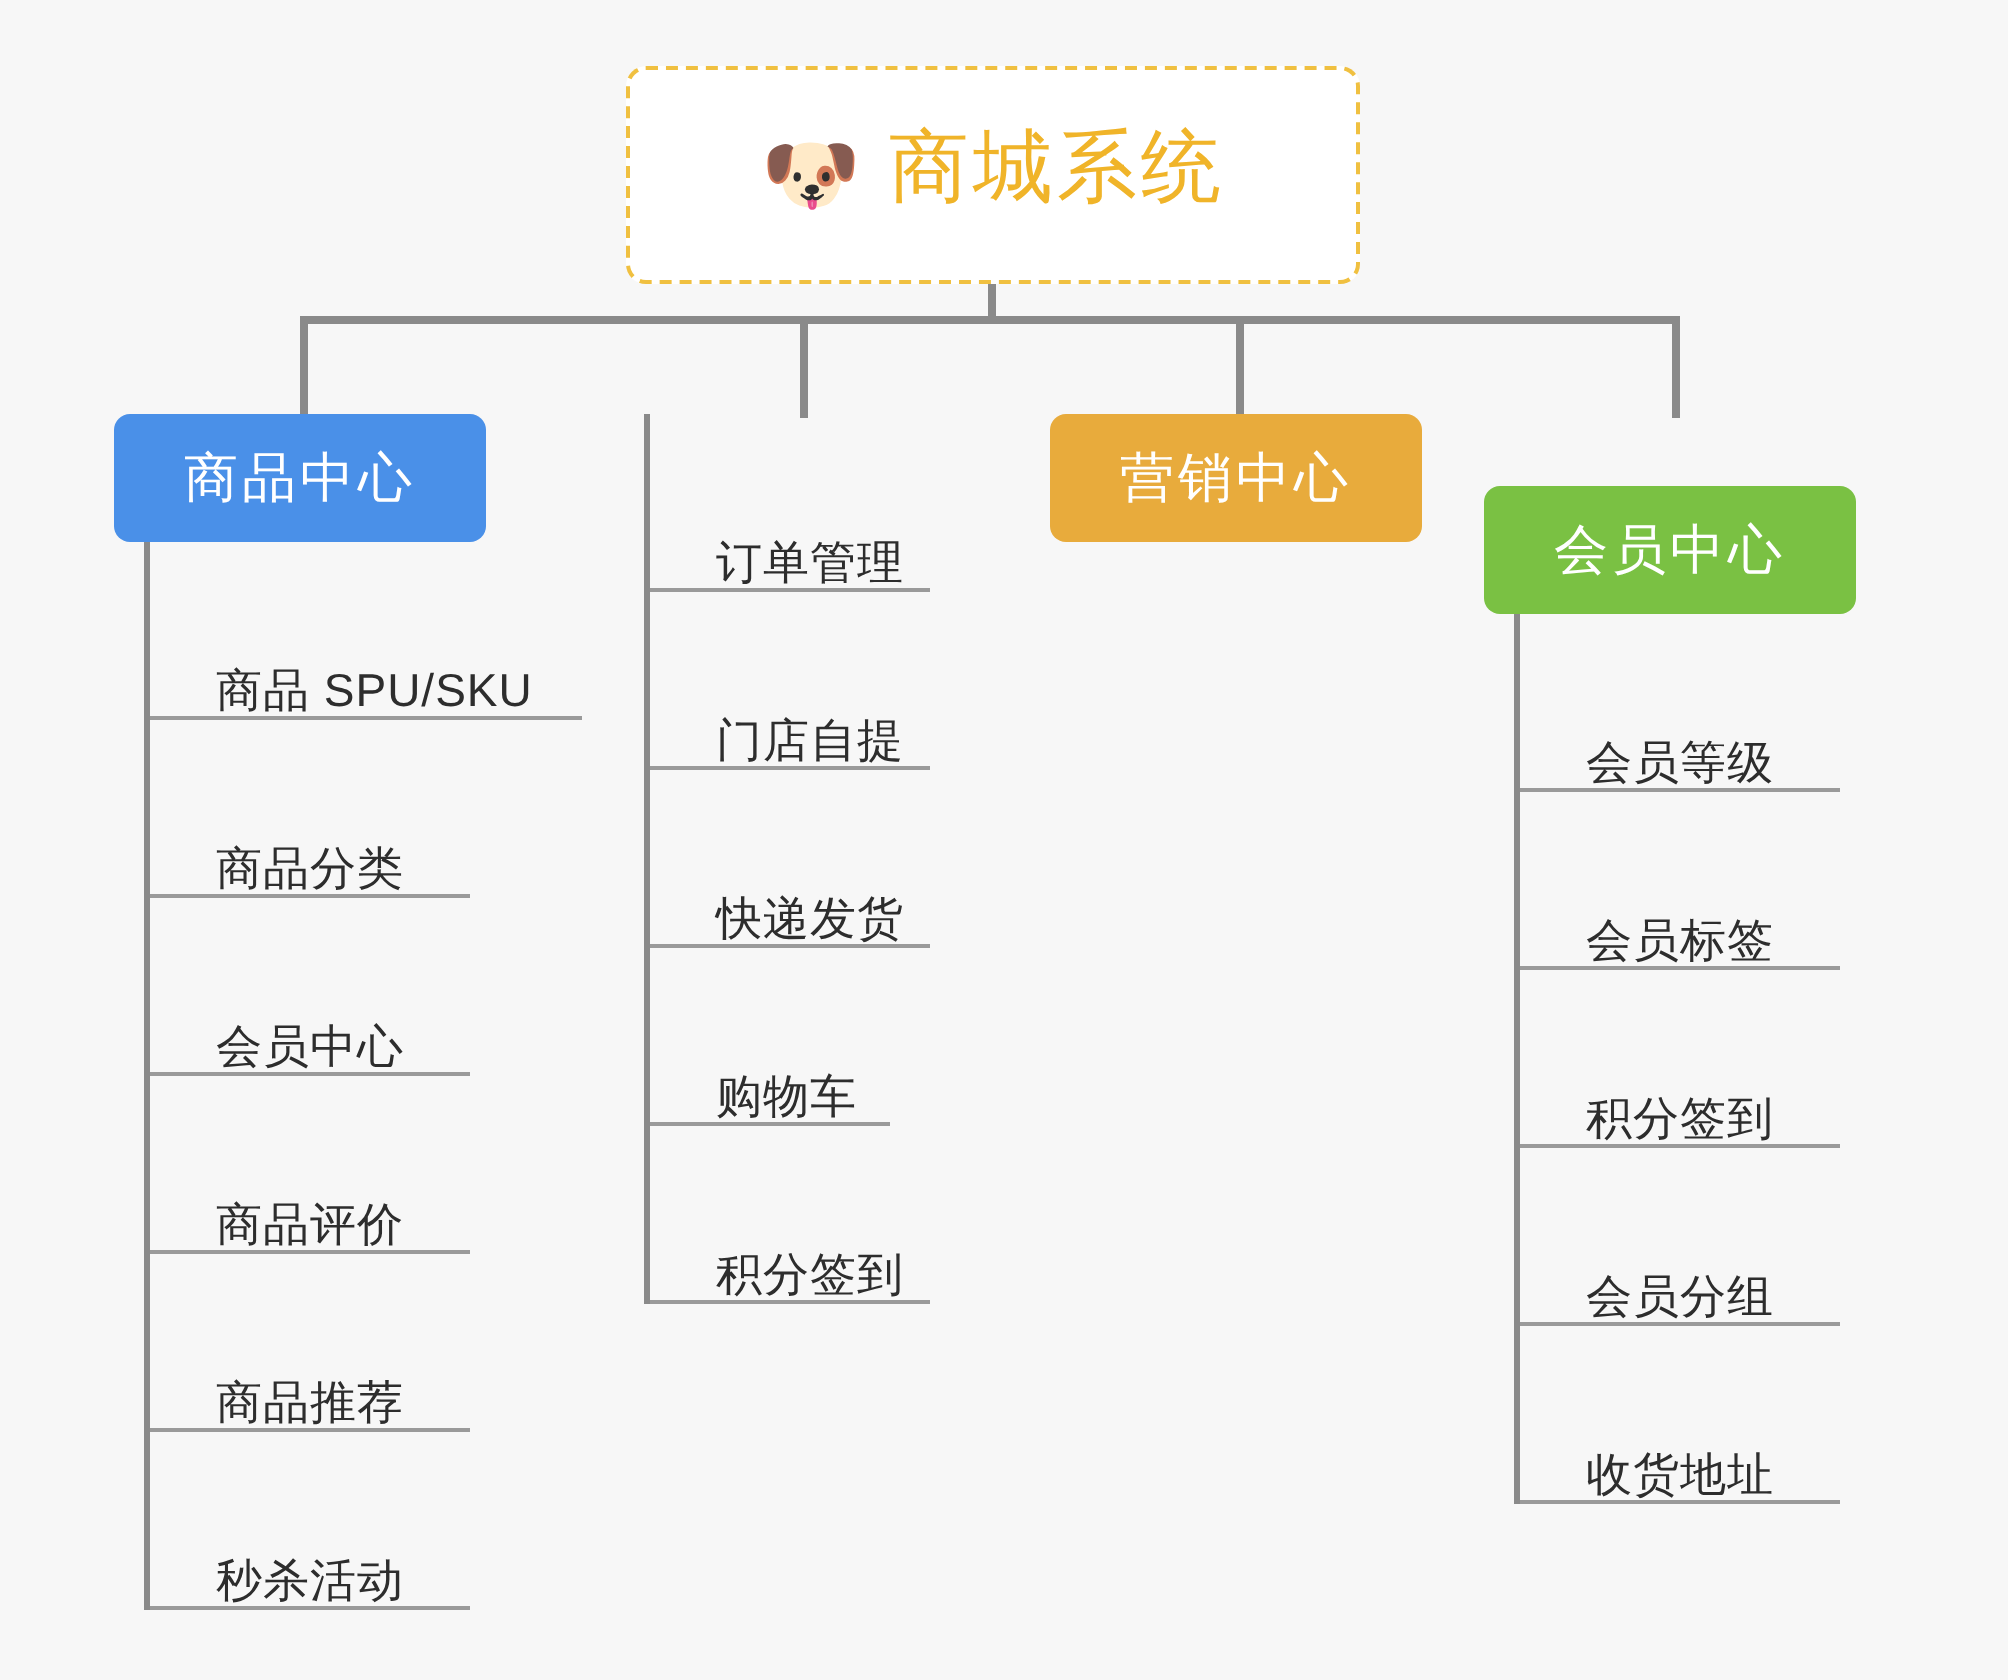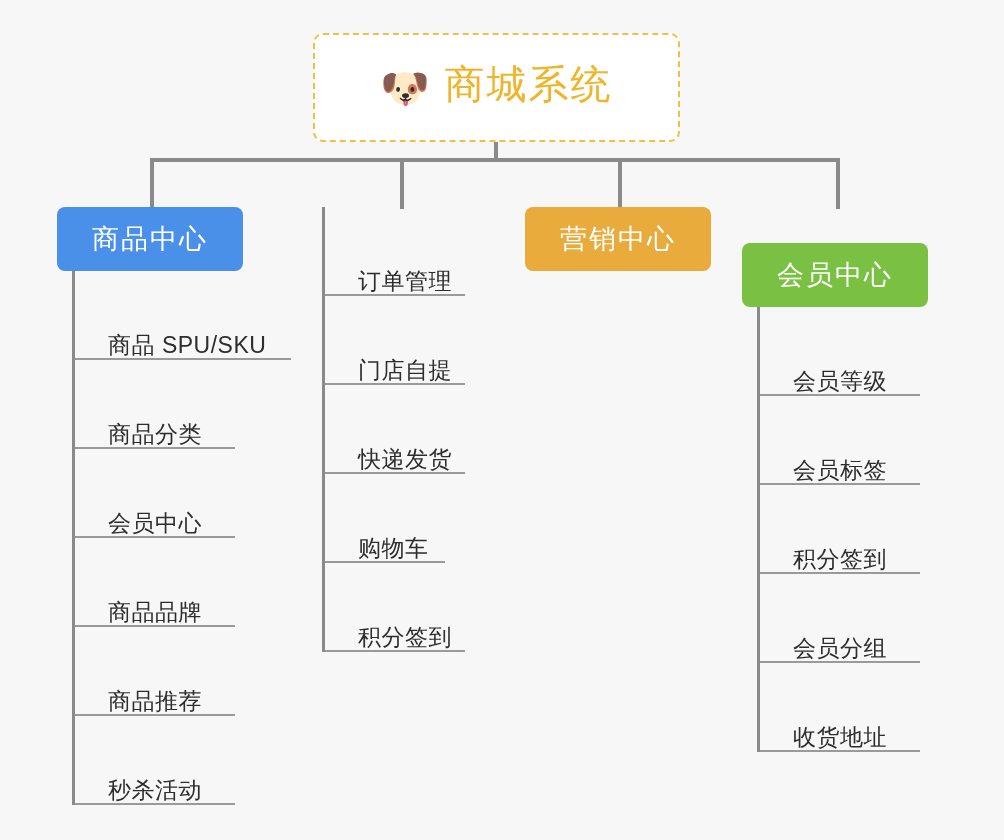--- a/index.html
+++ b/index.html
@@ -171,21 +171,21 @@
       <div class="leaf-item w-xl">
           <span class="leaf-label">商品 SPU/SKU</span>
         </div>
       <div class="leaf-item w-lg">
           <span class="leaf-label">商品分类</span>
         </div>
       <div class="leaf-item w-lg">
           <span class="leaf-label">会员中心</span>
         </div>
       <div class="leaf-item w-lg">
-          <span class="leaf-label">商品品牌</span>
+          <span class="leaf-label">商品评价</span>
         </div>
       <div class="leaf-item w-lg">
           <span class="leaf-label">商品推荐</span>
         </div>
       <div class="leaf-item w-lg">
           <span class="leaf-label">秒杀活动</span>
         </div>
     </div>
   </div>
 

